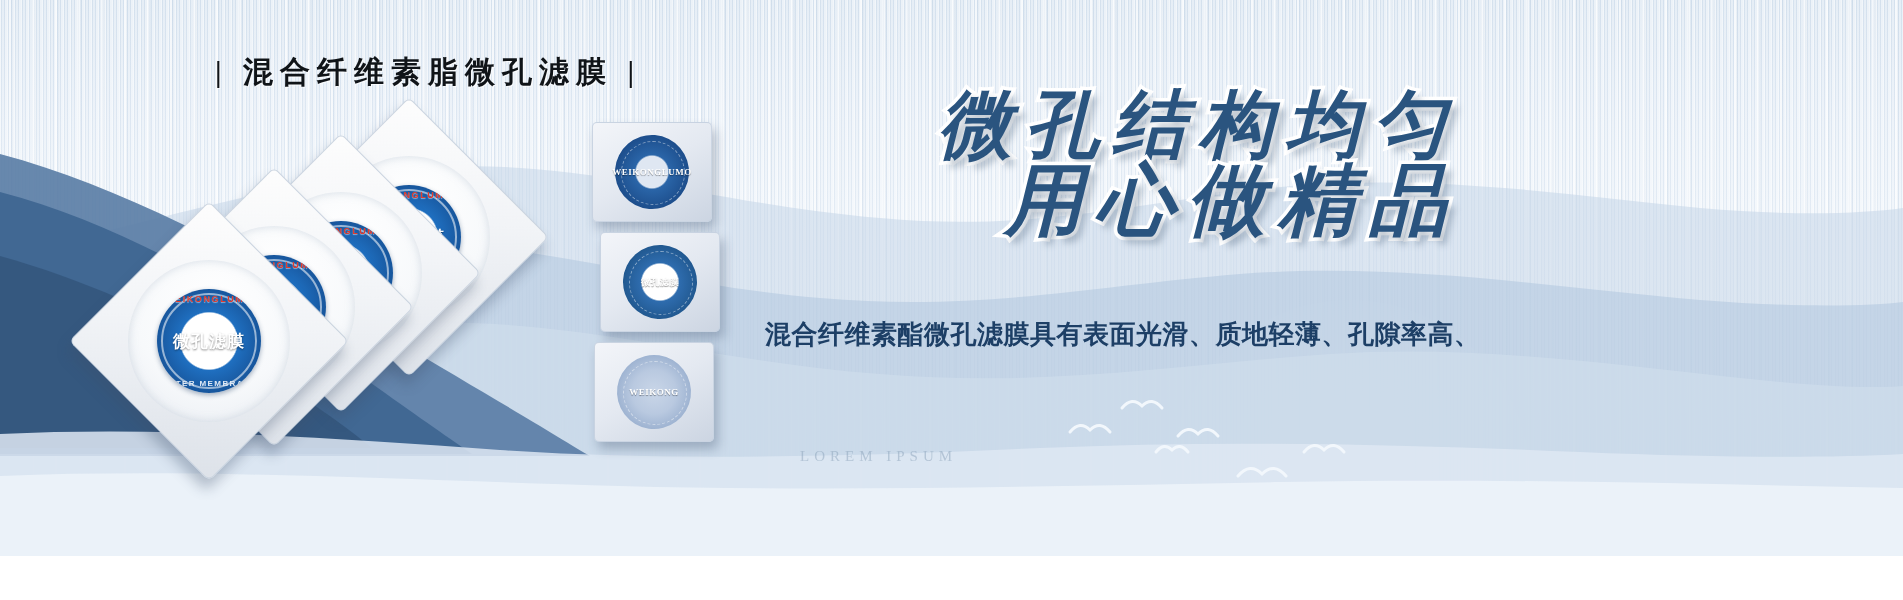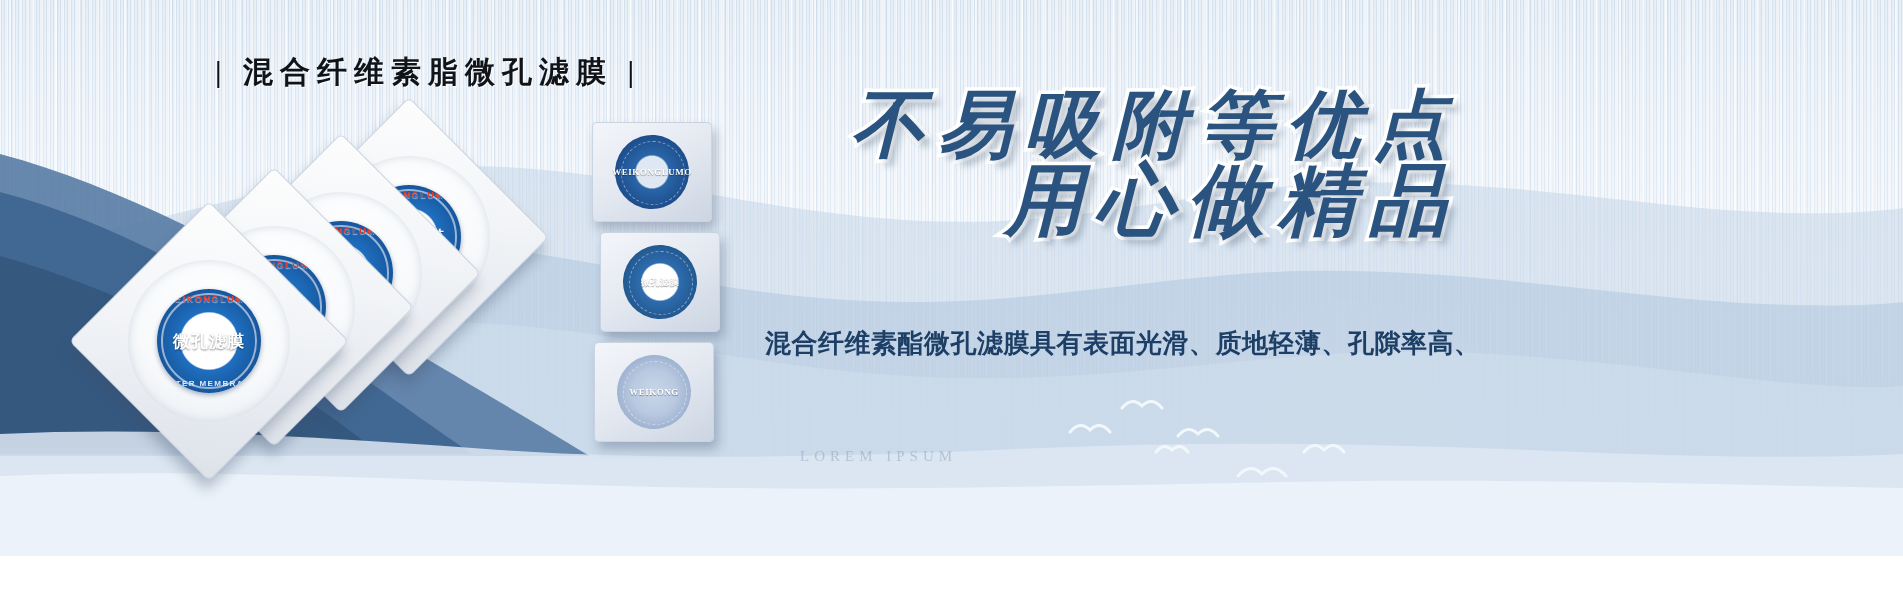--- a/index.html
+++ b/index.html
@@ -87,21 +87,21 @@
     -webkit-text-stroke:7px #ffffff;
     paint-order:stroke fill;
     text-shadow:6px 7px 6px rgba(90,110,135,0.38);
   }
   .hl-1{font-size:74px;letter-spacing:13px;margin-left:auto;}
   .hl-2{font-size:78px;letter-spacing:13px;}
 
   
   .body-copy{
     position:absolute;
-    left:765px;top:326px;
+    left:765px;top:317px;
     width:690px;
     font-family:"Liberation Serif", serif;
     font-weight:bold;
     font-size:26px;
     line-height:1.42;
     color:#1d3f66;
     letter-spacing:0.5px;
   }
   .body-copy div{white-space:nowrap;}
 
@@ -327,21 +327,21 @@
       <div class="s-txt">微孔滤膜</div>
     </div>
     <div class="sample s3">
       <div class="s-disc"></div>
       <div class="s-ring"></div>
       <div class="s-txt">WEIKONG</div>
     </div>
   </div>
 
   <div class="headline">
-    <div class="hl-line hl-1">不易吸附等优点</div>
+    <div class="hl-line hl-1">微孔结构均匀</div>
     <div class="hl-line hl-2">用心做精品</div>
   </div>
 
   <div class="body-copy">
     <div>混合纤维素酯微孔滤膜具有表面光滑、质地轻薄、孔隙率高、</div>
   </div>
 
   <div class="watermark">LOREM IPSUM</div>
 
   <div class="birds">

